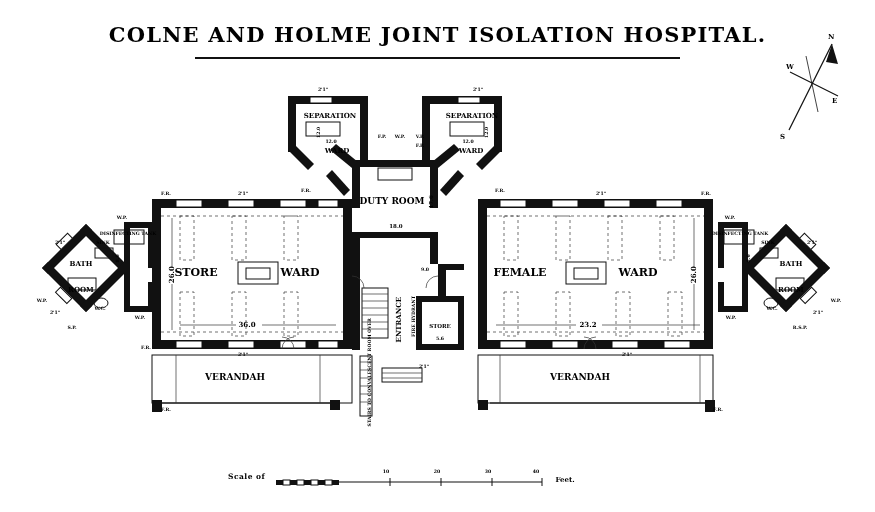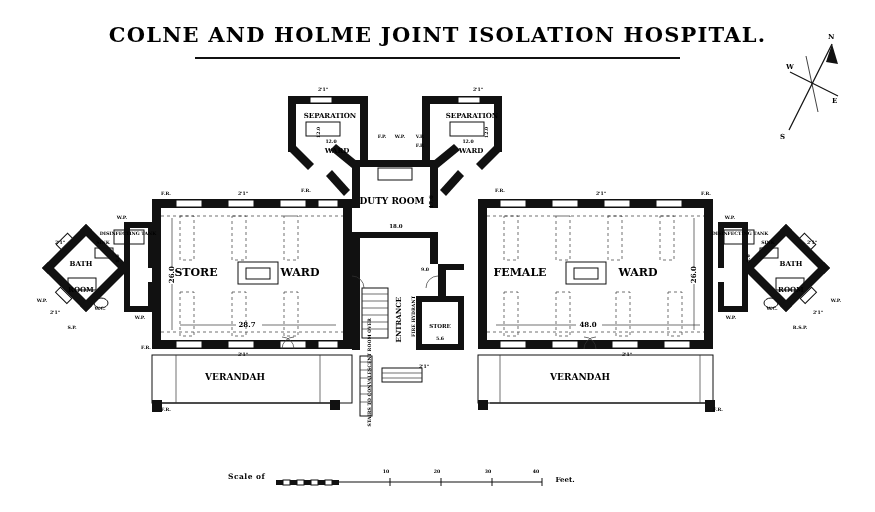--- a/index.html
+++ b/index.html
@@ -360,23 +360,23 @@
     <div class="lbl sm" style="left: 41px; top: 286px; width: 80px;">ROOM</div>
     <div class="lbl sm" style="left: 751px; top: 260px; width: 80px;">BATH</div>
     <div class="lbl sm" style="left: 751px; top: 286px; width: 80px;">ROOM</div>
     <div class="lbl tiny" style="left: 400px; top: 324px; width: 80px;">STORE</div>
     <div class="lbl md" style="left: 195px; top: 373px; width: 80px;">VERANDAH</div>
     <div class="lbl md" style="left: 540px; top: 373px; width: 80px;">VERANDAH</div>
     <div class="lbl sm rot90" style="left: 359px; top: 316px; width: 80px;">ENTRANCE</div>
   </div>
 <div id="annot-labels">
     <div class="lbl sm rot90" style="left: 142px; top: 271px; width: 60px;">26.0</div>
-    <div class="lbl sm" style="left: 217px; top: 321px; width: 60px;">28.7</div>
+    <div class="lbl sm" style="left: 217px; top: 321px; width: 60px;">36.0</div>
     <div class="lbl sm rot90" style="left: 664px; top: 271px; width: 60px;">26.0</div>
-    <div class="lbl sm" style="left: 558px; top: 321px; width: 60px;">48.0</div>
+    <div class="lbl sm" style="left: 558px; top: 321px; width: 60px;">23.2</div>
     <div class="lbl tiny rot90" style="left: 402px; top: 199px; width: 60px;">17.6</div>
     <div class="lbl tiny" style="left: 366px; top: 224px; width: 60px;">18.0</div>
     <div class="lbl xtiny rot90" style="left: 289px; top: 130px; width: 60px;">12.0</div>
     <div class="lbl xtiny" style="left: 301px; top: 140px; width: 60px;">12.0</div>
     <div class="lbl xtiny rot90" style="left: 457px; top: 130px; width: 60px;">12.0</div>
     <div class="lbl xtiny" style="left: 438px; top: 140px; width: 60px;">12.0</div>
     <div class="lbl xtiny rot90" style="left: 88px; top: 256px; width: 60px;">8.6</div>
     <div class="lbl xtiny rot90" style="left: 719px; top: 256px; width: 60px;">8.6</div>
     <div class="lbl xtiny" style="left: 410px; top: 337px; width: 60px;">5.6</div>
     <div class="lbl xtiny" style="left: 395px; top: 268px; width: 60px;">9.0</div>

